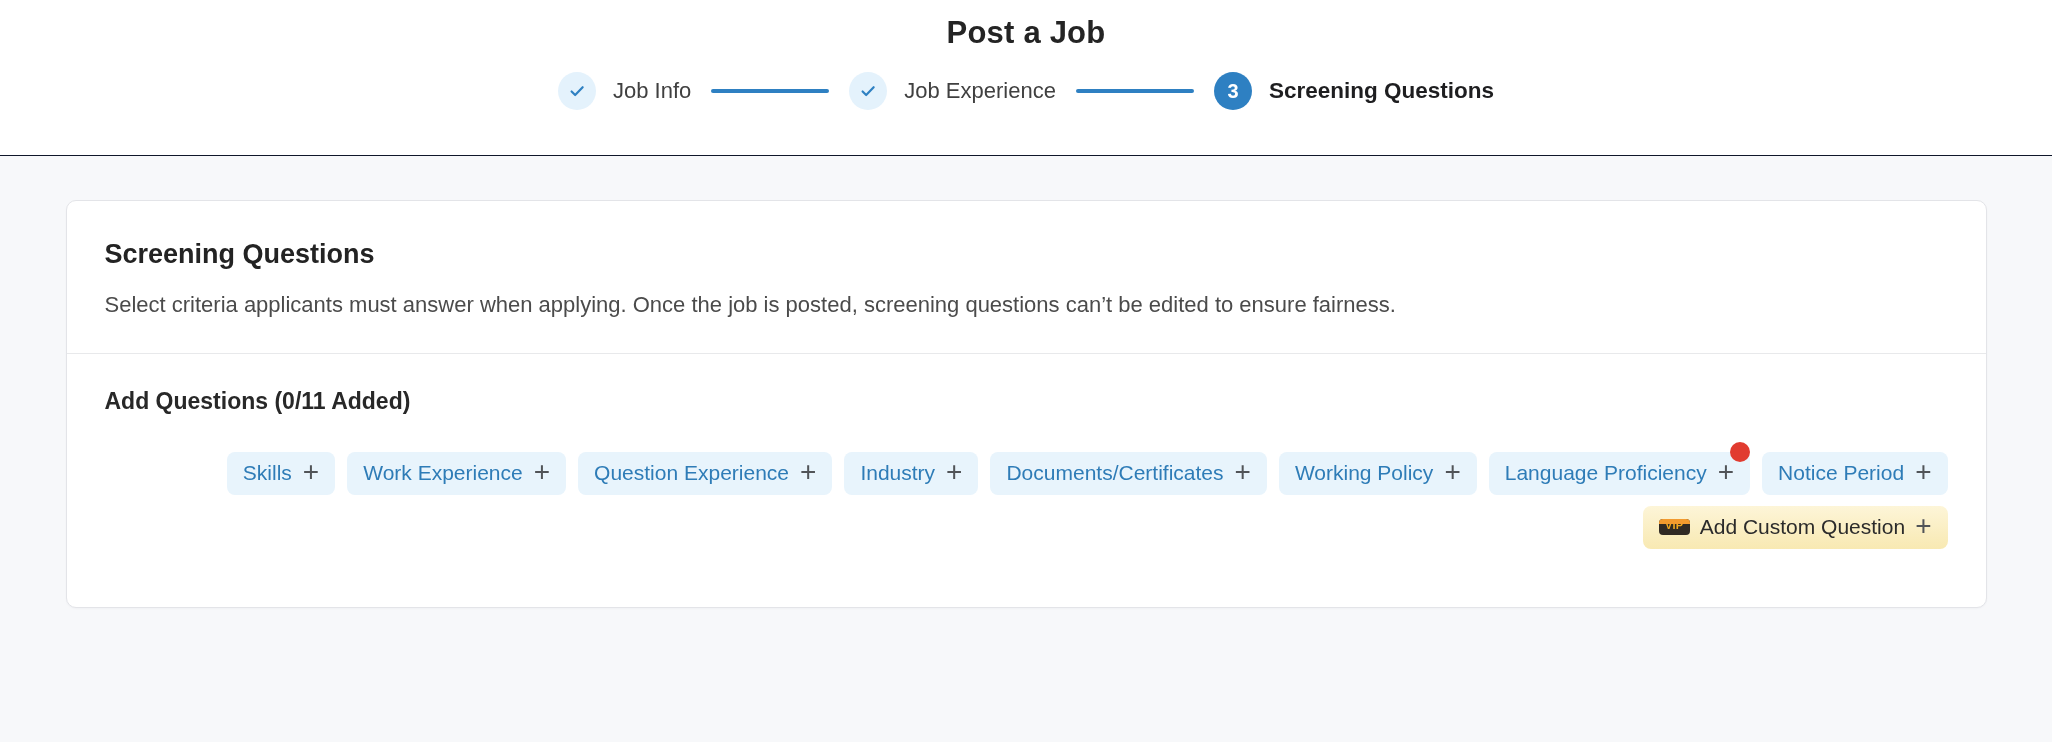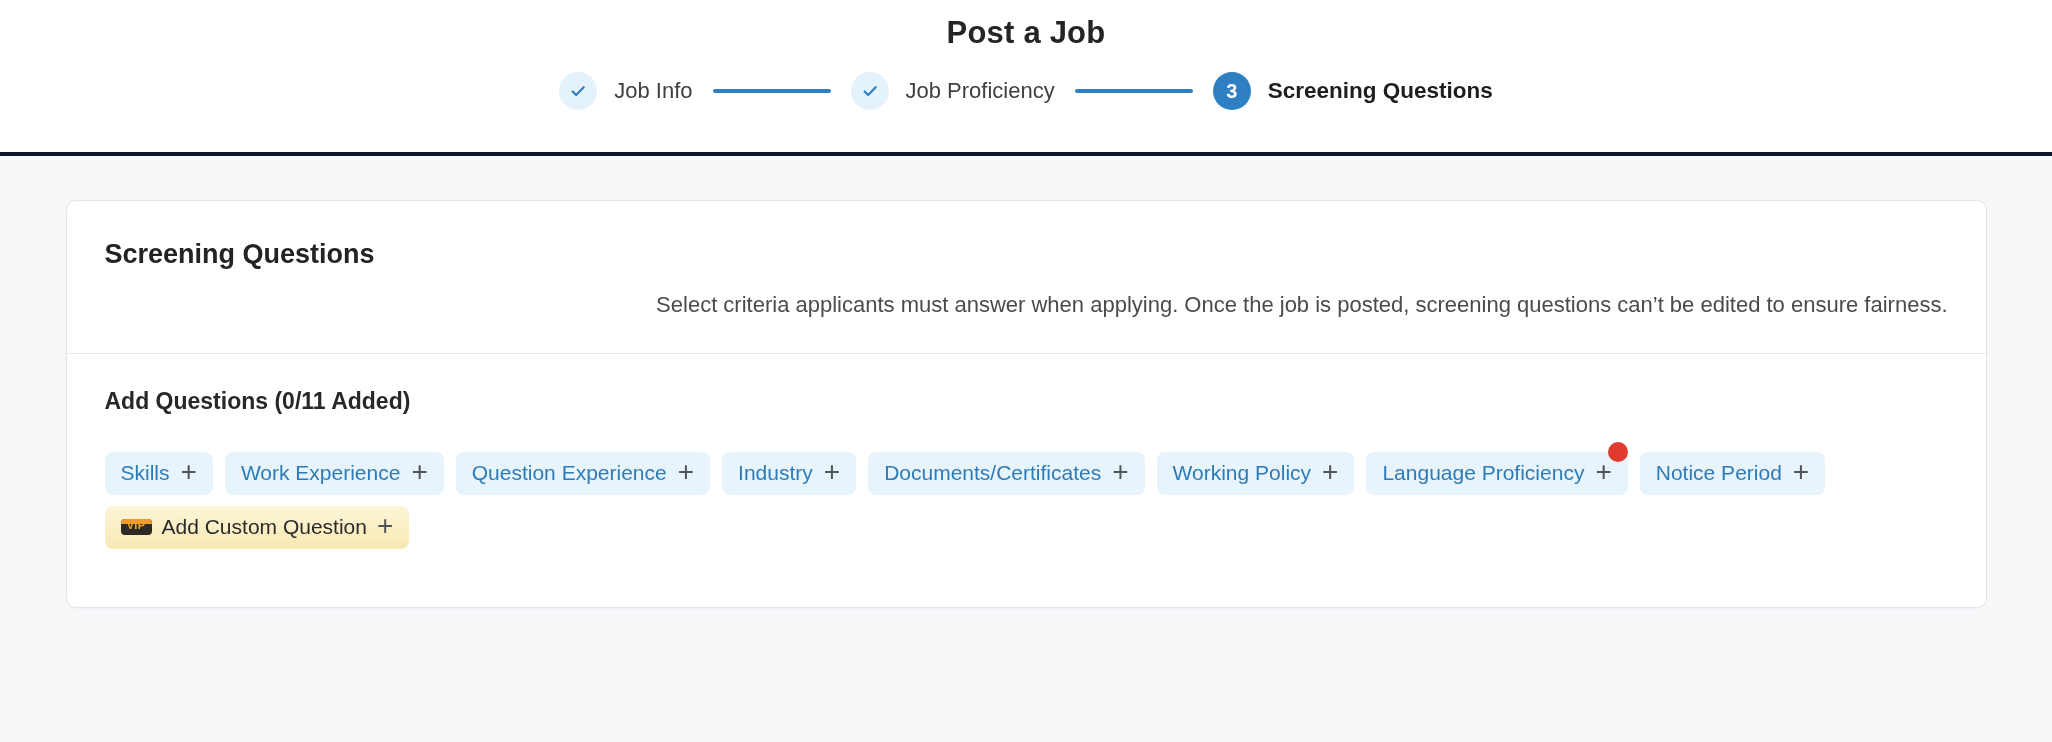--- a/index.html
+++ b/index.html
@@ -8,21 +8,21 @@
     font-family: "Liberation Sans", "DejaVu Sans", sans-serif;
     background: var(--page-bg, #f7f8fa);
     color: #242424;
     overflow: hidden;
   }
 
   
   .header {
     background: #ffffff;
     height: 156px;
-    border-bottom: 4px solid #0f172a;
+    border-bottom: 1px solid #0f172a;
     padding-top: 15px;
   }
   .page-title {
     text-align: center;
     font-size: 31px;
     font-weight: 700;
     color: #242424;
     letter-spacing: 0.2px;
   }
   .stepper {
@@ -82,37 +82,37 @@
   .card-title {
     font-size: 27px;
     font-weight: 700;
     color: #232323;
     margin-bottom: 20px;
   }
   .card-description {
     font-size: 22px;
     color: #4b4b4b;
     line-height: 1.35;
-    text-align: right;
   }
   .card-divider { border: none; border-top: 1.5px solid #e8e9eb; }
   .card-body { padding: 34px 38px 50px 38px; }
   .add-questions-heading {
     font-size: 23px;
     font-weight: 700;
     color: #282828;
     margin-bottom: 37px;
   }
 
   
   .chips-row {
     display: flex;
     flex-wrap: wrap;
     gap: 16px 12px;
     align-items: center;
+    justify-content: flex-end;
   }
   .chips-row + .chips-row { margin-top: 11px; }
   .chip {
     position: relative;
     display: inline-flex;
     align-items: center;
     gap: 11px;
     height: 43px;
     padding: 0 16px;
     border: none;
@@ -190,21 +190,21 @@
     </button>
 
     <div class="connector"></div>
 
     <button class="step">
       <span class="step-circle done">
         <svg width="20" height="20" viewBox="0 0 24 24" fill="none">
           <path d="M5.5 12.6l4.3 4.3L18.8 7.4" stroke="#2e80c2" stroke-width="2.6" stroke-linecap="round" stroke-linejoin="round"></path>
         </svg>
       </span>
-      <span class="step-label">Job Proficiency</span>
+      <span class="step-label">Job Experience</span>
     </button>
 
     <div class="connector"></div>
 
     <button class="step">
       <span class="step-circle current">3</span>
       <span class="step-label current">Screening Questions</span>
     </button>
   </div>
 </div>

